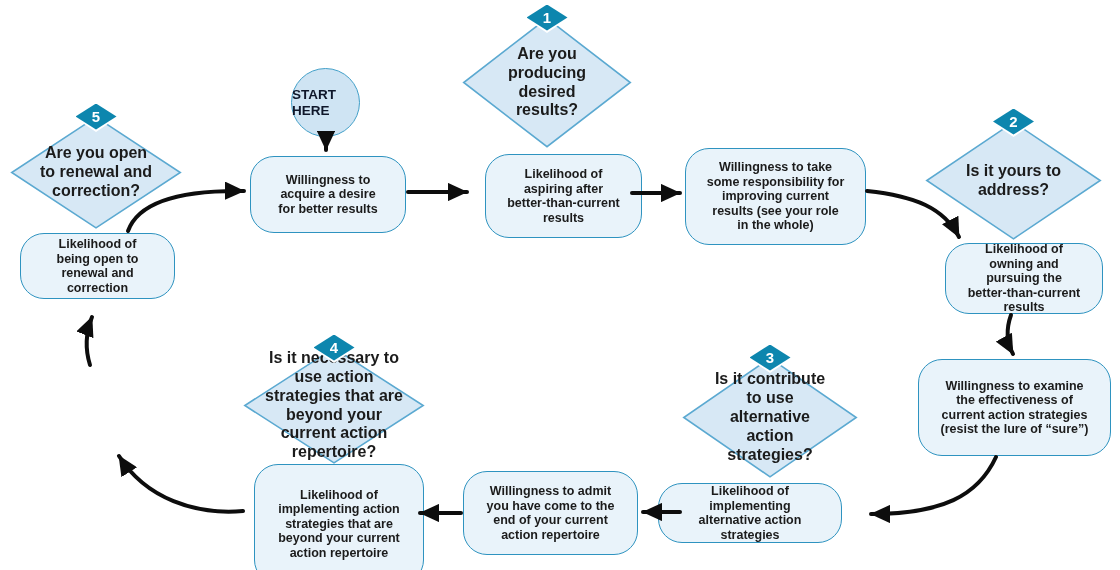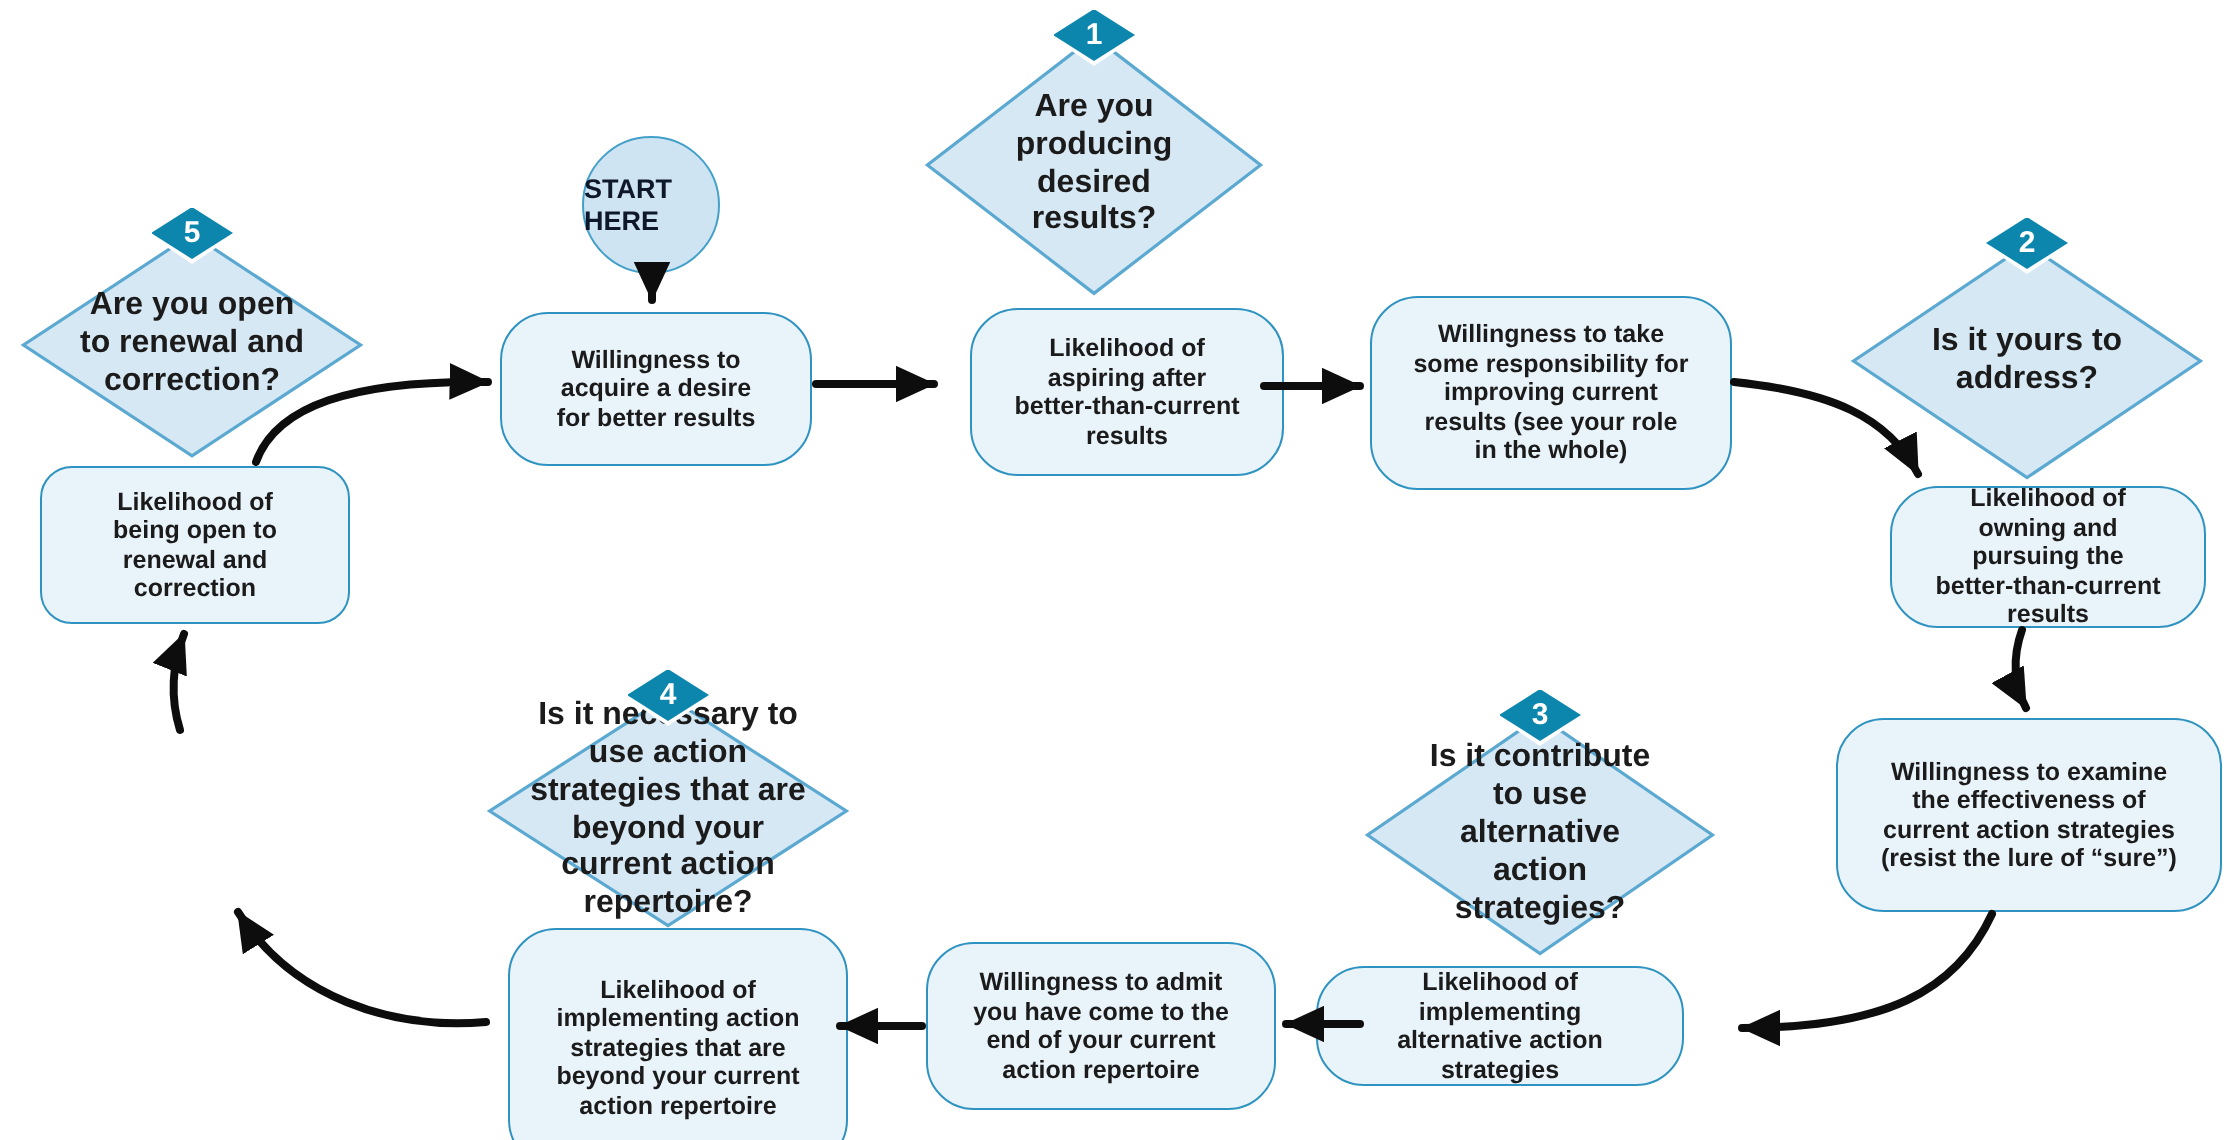--- a/index.html
+++ b/index.html
@@ -82,21 +82,21 @@
 
   <div class="node" style="left:463px; top:471px; width:175px; height:84px;">
     <span>Willingness to admit you have come to the end of your current action repertoire</span>
   </div>
 
   <div class="node" style="left:254px; top:464px; width:170px; height:120px;">
     <span>Likelihood of implementing action strategies that are beyond your current action repertoire</span>
   </div>
 
 
-  <div class="node" style="left:20px; top:233px; width:155px; height:79px;border-radius:16px;">
+  <div class="node" style="left:20px; top:233px; width:155px; height:66px;">
     <span>Likelihood of being open to renewal and correction</span>
   </div>
 
   <div class="diamond" style="left:462px; top:17px; width:170px; height:131px;">
     <svg class="shape" viewBox="0 0 100 100" preserveAspectRatio="none">
       <polygon points="50,1 99,50 50,99 1,50"></polygon>
     </svg>
     <div class="badge">
       <div class="badge-outer">
           <div class="badge-inner">

